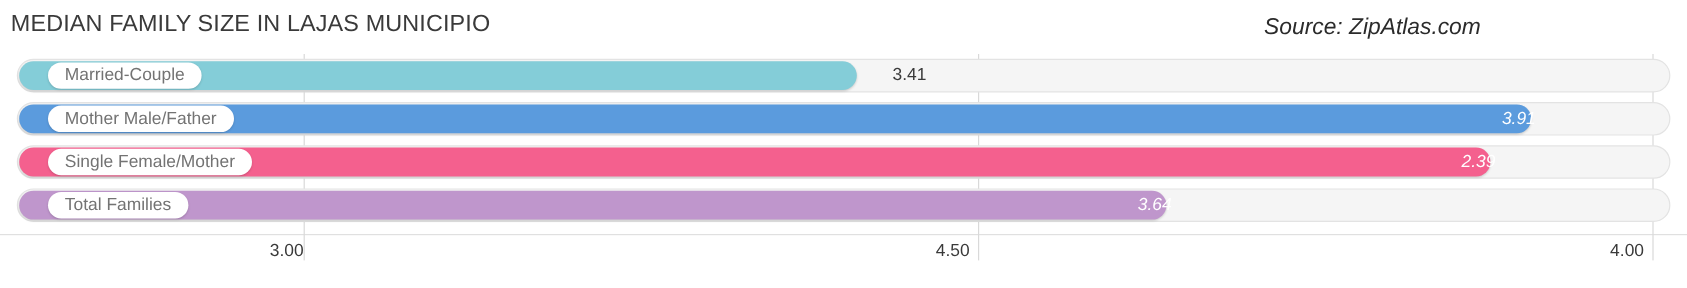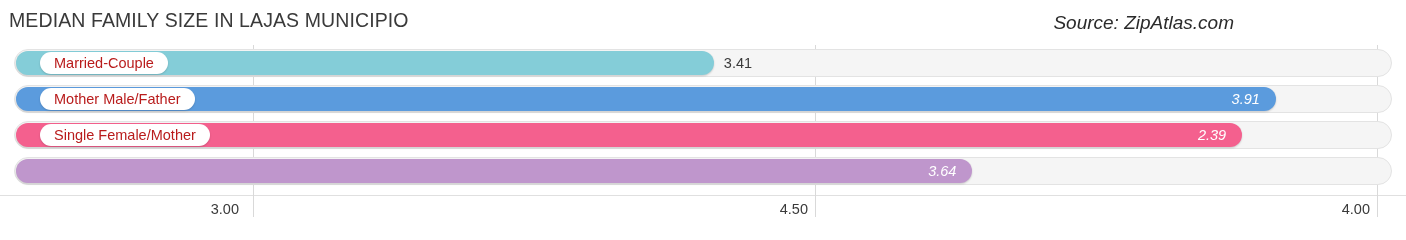--- a/index.html
+++ b/index.html
@@ -87,30 +87,31 @@
   .label-pill {
     position: absolute;
     left: 26px;
     top: 3px;
     height: 22px;
     line-height: 22px;
     padding: 0 14px;
     background: #ffffff;
     border-radius: 11px;
     font-size: 14.5px;
-    color: #b91c1c;
+    color: #737373;
     white-space: nowrap;
     box-shadow: 0 1px 2px rgba(0,0,0,0.16);
   }
   .value {
     position: absolute;
     top: 4px;
     font-size: 14.5px;
     white-space: nowrap;
     line-height: 20px;
+    margin-left: 20px;
   }
   .value.inside {
     color: #ffffff;
     transform: translateX(-100%);
     font-style: italic;
   }
   .value.outside {
     color: #3a3a3a;
   }
 
@@ -173,27 +174,28 @@
       </div>
       <div class="row" style="top: 76px;">
         <div class="track"></div>
         <div class="bar" style="width: 1226.12px; background: rgb(244, 96, 142);"></div>
         <div class="label-pill">Single Female/Mother</div>
         <div class="value inside" style="left: 1212.12px;">2.39</div>
       </div>
       <div class="row" style="top: 112px;">
         <div class="track"></div>
         <div class="bar" style="width: 956.36px; background: rgb(191, 150, 204);"></div>
+        <div class="label-pill">Total Families</div>
         <div class="value inside" style="left: 942.36px;">3.64</div>
       </div>
     </div>
 
   <div class="axis" id="axis">
     <div class="axis-line"></div>
   <div class="tick-line" style="left: 253px;"></div>
-      <div class="tick-label" style="left: 246px;">3.00</div>
+      <div class="tick-label" style="left: 260px;">3.00</div>
       <div class="tick-line" style="left: 815px;"></div>
       <div class="tick-label" style="left: 815px;">4.50</div>
       <div class="tick-line" style="left: 1377px;"></div>
       <div class="tick-label" style="left: 1377px;">4.00</div>
     </div>
 
 </div>
 
 </body></html>

